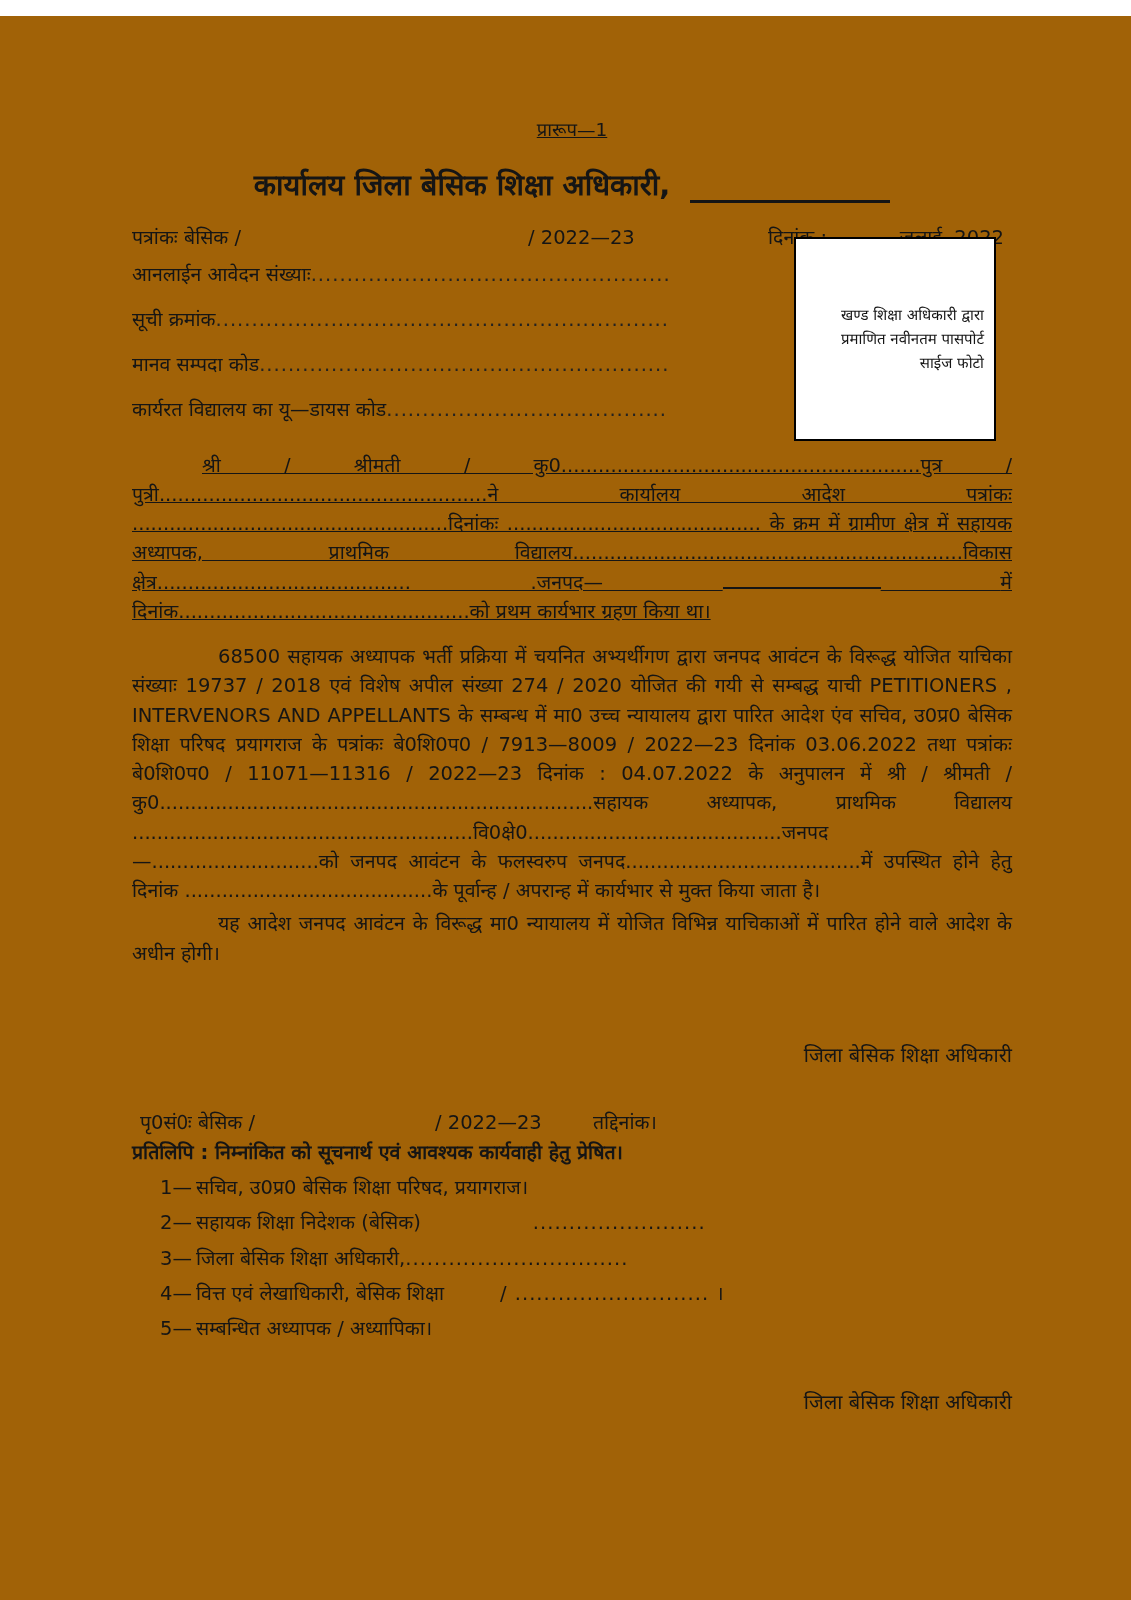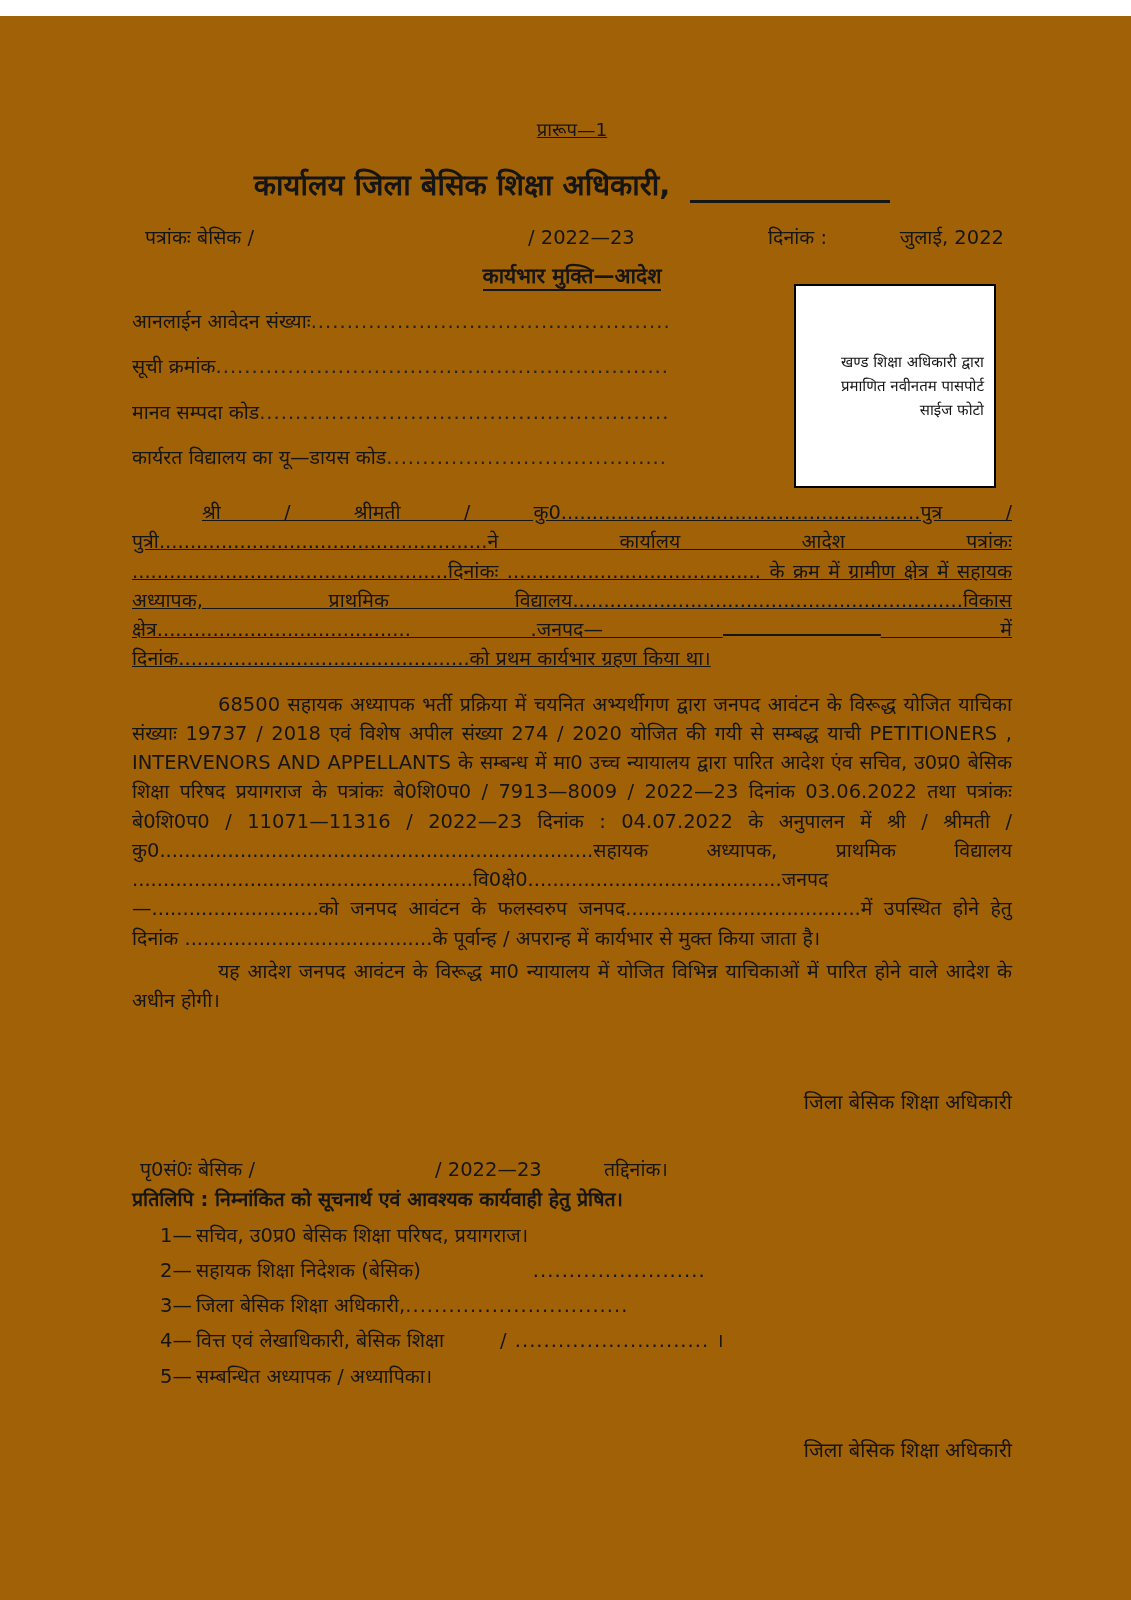--- a/index.html
+++ b/index.html
@@ -60,27 +60,26 @@
 <div class="page">
 
   <div class="form-label center"><span class="u">प्रारूप—1</span></div>
 
   <div class="title-row">
     <span class="title-text">कार्यालय जिला बेसिक शिक्षा अधिकारी,</span>
     <span class="title-blank"></span>
   </div>
 
   <div class="ref-row">
-    <span style="left:13px;">पत्रांकः बेसिक /</span>
+    <span style="left:0;">पत्रांकः बेसिक /</span>
     <span style="left:396px;">/ 2022—23</span>
     <span style="left:636px;">दिनांक :</span>
     <span style="right:8px;">जुलाई, 2022</span>
   </div>
 
-  <div class="doc-heading center"><span>कार्यभार मुक्ति—आदेश</span></div>
 
   <div class="fields-wrap">
     <div class="field-row">
       <span class="lbl">आनलाईन आवेदन संख्याः</span>
       <span class="dots">...........................................................................................................................................................................</span>
     </div>
     <div class="field-row">
       <span class="lbl">सूची क्रमांक</span>
       <span class="dots">...........................................................................................................................................................................</span>
     </div>
@@ -105,21 +104,21 @@
 
   <p class="para p2">68500 सहायक अध्यापक भर्ती प्रक्रिया में चयनित अभ्यर्थीगण द्वारा जनपद आवंटन के विरूद्ध योजित याचिका संख्याः 19737 / 2018 एवं विशेष अपील संख्या 274 / 2020 योजित की गयी से सम्बद्ध याची PETITIONERS , INTERVENORS AND APPELLANTS के सम्बन्ध में मा0 उच्च न्यायालय द्वारा पारित आदेश एंव सचिव, उ0प्र0 बेसिक शिक्षा परिषद प्रयागराज के पत्रांकः बे0शि0प0 / 7913—8009  / 2022—23 दिनांक 03.06.2022 तथा पत्रांकः बे0शि0प0 / 11071—11316 / 2022—23 दिनांक : 04.07.2022 के अनुपालन में श्री / श्रीमती / कु0......................................................................सहायक अध्यापक, प्राथमिक विद्यालय .......................................................वि0क्षे0.........................................जनपद—...........................को जनपद आवंटन के फलस्वरुप जनपद......................................में उपस्थित होने हेतु दिनांक ........................................के पूर्वान्ह / अपरान्ह में कार्यभार से मुक्त किया जाता है।</p>
 
   <p class="para p3">यह आदेश जनपद आवंटन के विरूद्ध मा0 न्यायालय में योजित विभिन्न याचिकाओं में पारित होने वाले आदेश के अधीन होगी।</p>
 
   <div class="sign">जिला बेसिक शिक्षा अधिकारी</div>
 
   <div class="ref-row2">
     <span style="left:8px;">पृ0सं0ः बेसिक /</span>
     <span style="left:303px;">/ 2022—23</span>
-    <span style="left:472px;">तद्दिनांक।</span>
+    <span style="left:461px;">तद्दिनांक।</span>
   </div>
 
   <div class="copy-head">प्रतिलिपि : निम्नांकित को सूचनार्थ एवं आवश्यक कार्यवाही हेतु प्रेषित।</div>
 
   <ol class="copy-list">
     <li class="copy-item">
       <span class="num">1—</span>
       <span class="txt">सचिव, उ0प्र0 बेसिक शिक्षा परिषद, प्रयागराज।</span>
       <span class="trail"></span>
     </li>

